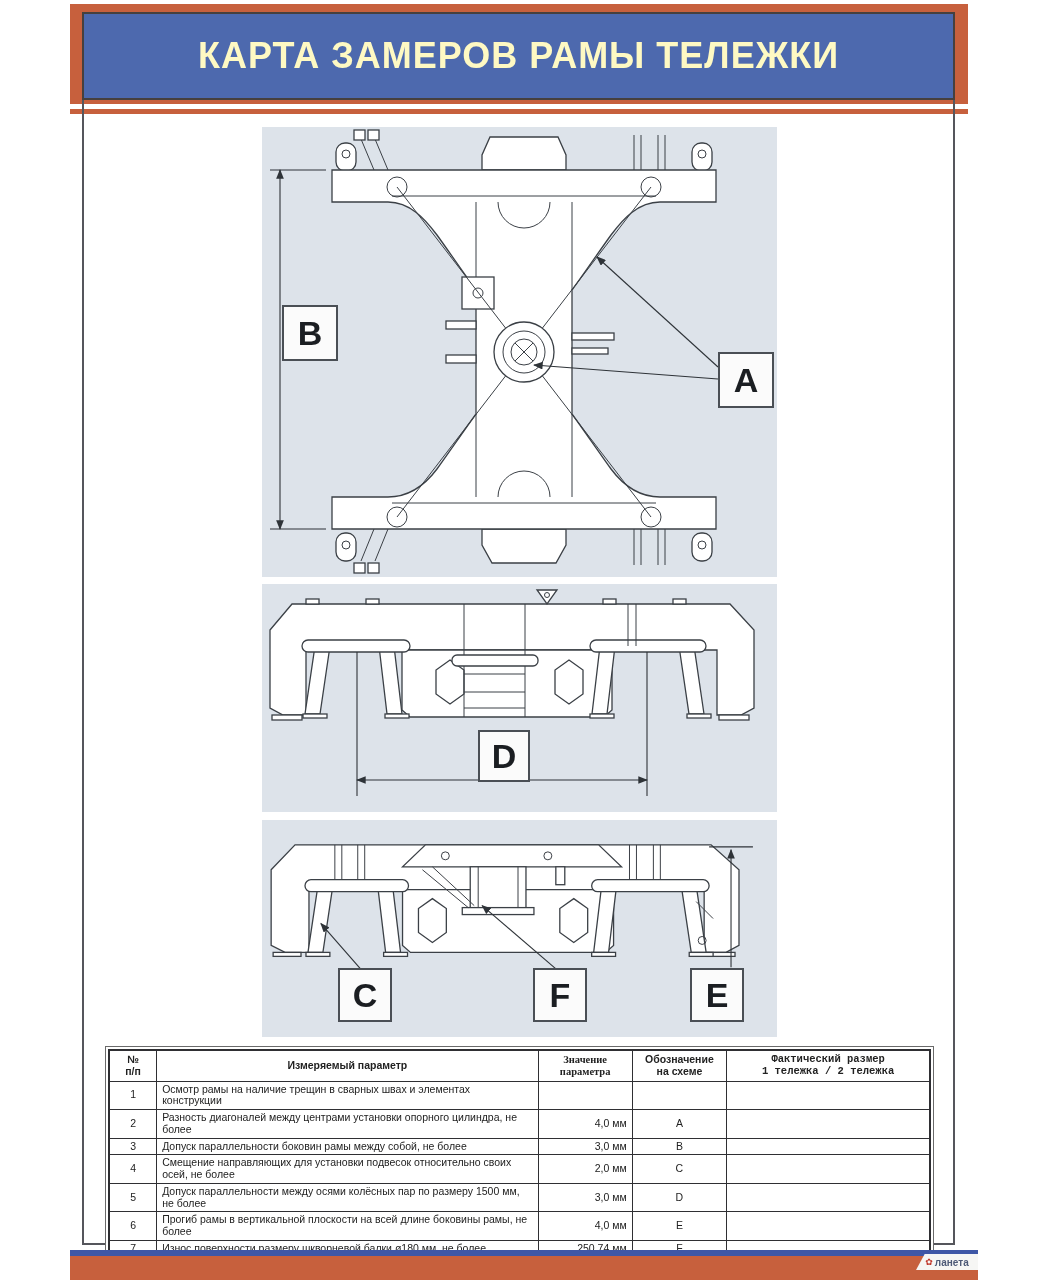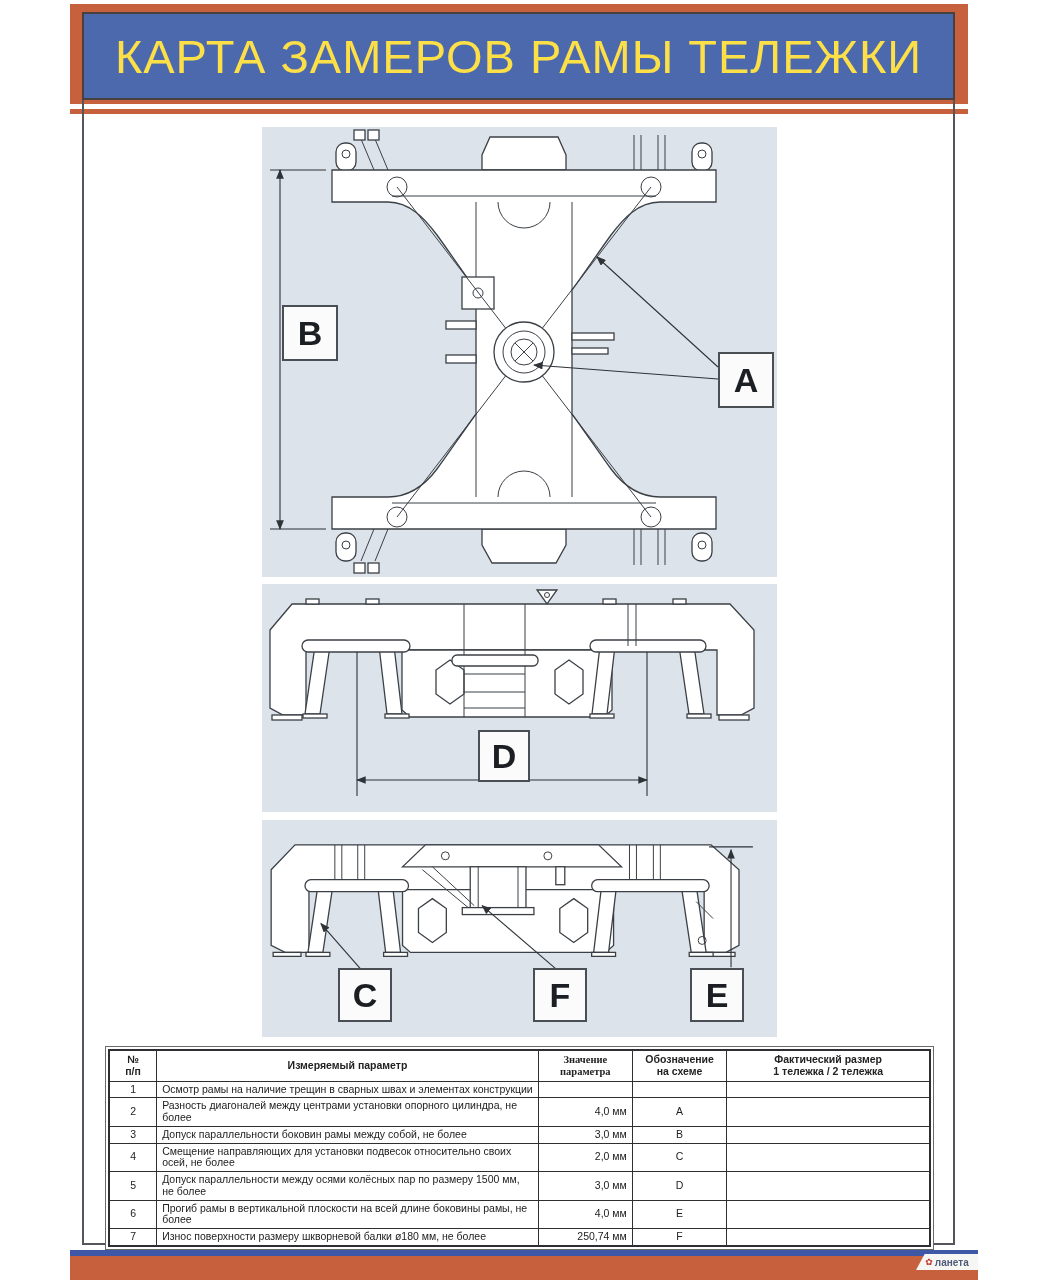--- a/index.html
+++ b/index.html
@@ -4,21 +4,21 @@
 <style>
   html,body{margin:0;padding:0;background:#ffffff;width:1037px;height:1280px;
     font-family:"Liberation Sans",sans-serif;position:relative;overflow:hidden;}
   .abs{position:absolute;box-sizing:border-box;}
 
   
   .orange-band{left:70px;top:4px;width:898px;height:100px;background:#c7603d;}
   .orange-rule{left:70px;top:109px;width:898px;height:5px;background:#c7603d;}
   .title-box{left:82px;top:12px;width:873px;height:88px;background:#4d69ae;
     border:2px solid #46403e;display:flex;align-items:center;justify-content:center;}
-  .title-text{color:#fde047;font-weight:400;font-size:47px;letter-spacing:1px;white-space:nowrap;}
+  .title-text{color:#fef9c3;font-weight:700;font-size:36px;letter-spacing:1px;white-space:nowrap;}
 
   
   .content-frame{left:82px;top:12px;width:873px;height:1233px;border:2px solid #55565c;background:transparent;}
 
   
   .panel{background:#dde3ea;}
   .panel-1{left:262px;top:127px;width:515px;height:450px;}
   .panel-2{left:262px;top:584px;width:515px;height:228px;}
   .panel-3{left:262px;top:820px;width:515px;height:217px;}
   .panel svg{position:absolute;left:0;top:0;width:100%;height:100%;}
@@ -37,21 +37,21 @@
   table.meas{width:100%;border-collapse:collapse;border:2px solid #2f2f33;
     font-size:10.5px;color:#222;line-height:1.12;}
   table.meas th,table.meas td{border:1px solid #2f2f33;padding:2px 5px;vertical-align:middle;}
   table.meas th{font-weight:700;text-align:center;white-space:pre-line;padding:3px 4px;}
   td.c-num{width:40px;text-align:center;}
   th.c-num{width:40px;}
   th.c-param{width:415px;}
   td.c-param{text-align:left;margin-top:42px;}
   th.c-val{width:90px;font-family:Liberation Serif, serif;}td.c-val{text-align:right;}
   th.c-des{width:88px;margin-top:12px;}td.c-des{text-align:center;}
-  th.c-act{width:212px;}td.c-act{text-align:center;}
+  th.c-act{width:212px;font-family:Liberation Mono, monospace;}td.c-act{text-align:center;}
 
   
   .footer-stripe{left:70px;top:1250px;width:908px;height:6px;background:#3e57a6;}
   .footer-band{left:70px;top:1256px;width:908px;height:24px;background:#c7603d;}
   .publisher-logo{left:916px;top:1254px;width:62px;height:16px;background:#f6f6f4;
     clip-path:polygon(14% 0,100% 0,100% 100%,0 100%);
     display:flex;align-items:center;justify-content:center;gap:2px;}
   .logo-glyph{color:#c0372b;font-size:9px;line-height:9px;}
   .logo-text{color:#4e5a77;font-size:10px;font-weight:700;}
 </style>

